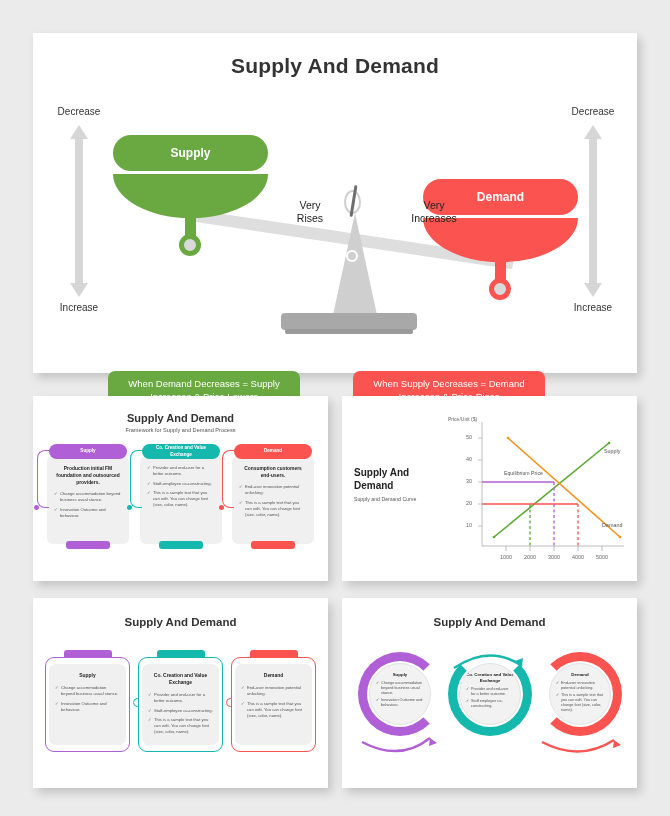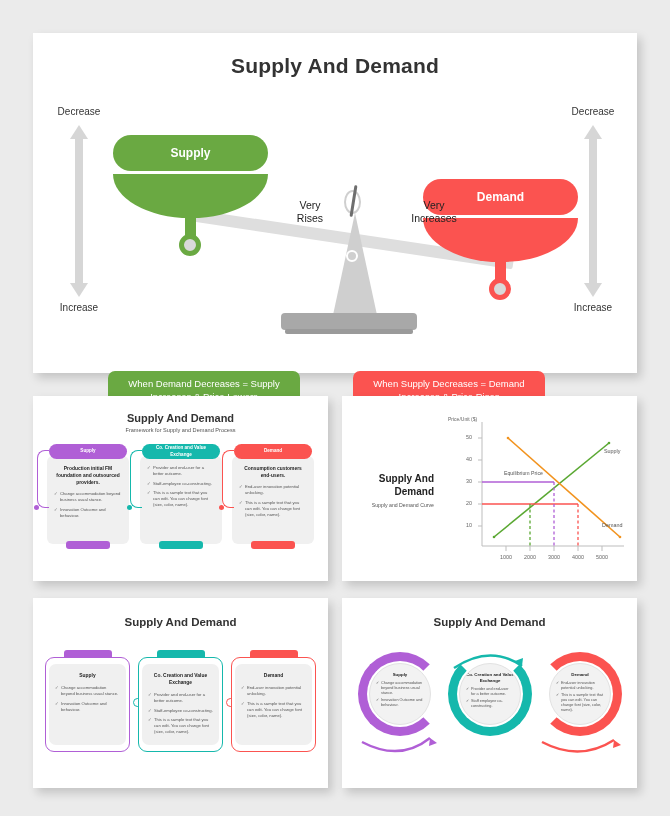--- a/index.html
+++ b/index.html
@@ -161,21 +161,21 @@
   .fw-bracket {
     position: absolute; border: 1.2px solid; border-right: none;
     border-radius: 8px 0 0 8px; width: 12px;
   }
   .fw-dot {
     position: absolute; width: 5px; height: 5px; border-radius: 50%;
   }
 
   
   .chart-left {
-    position: absolute; left: 12px; top: 76px; width: 80px; text-align: right;
+    position: absolute; left: 12px; top: 70px; width: 80px; text-align: left;
   }
   .chart-left .ct { font-size: 10px; font-weight: bold; color: #222; line-height: 13px; }
   .chart-left .cs { font-size: 5.2px; color: #555; margin-top: 4px; line-height: 7px; }
   .chart-area { position: absolute; left: 100px; top: 14px; width: 188px; height: 160px; }
   .ylab { position: absolute; left: 6px; top: 6px; font-size: 5px; color: #666; }
   .ytick { position: absolute; font-size: 5.4px; color: #666; width: 20px; text-align: right; }
   .xtick { position: absolute; font-size: 5.4px; color: #666; width: 24px; text-align: center; }
 
   
   .ch-row { position: absolute; left: 12px; top: 52px; width: 271px; height: 110px; }

